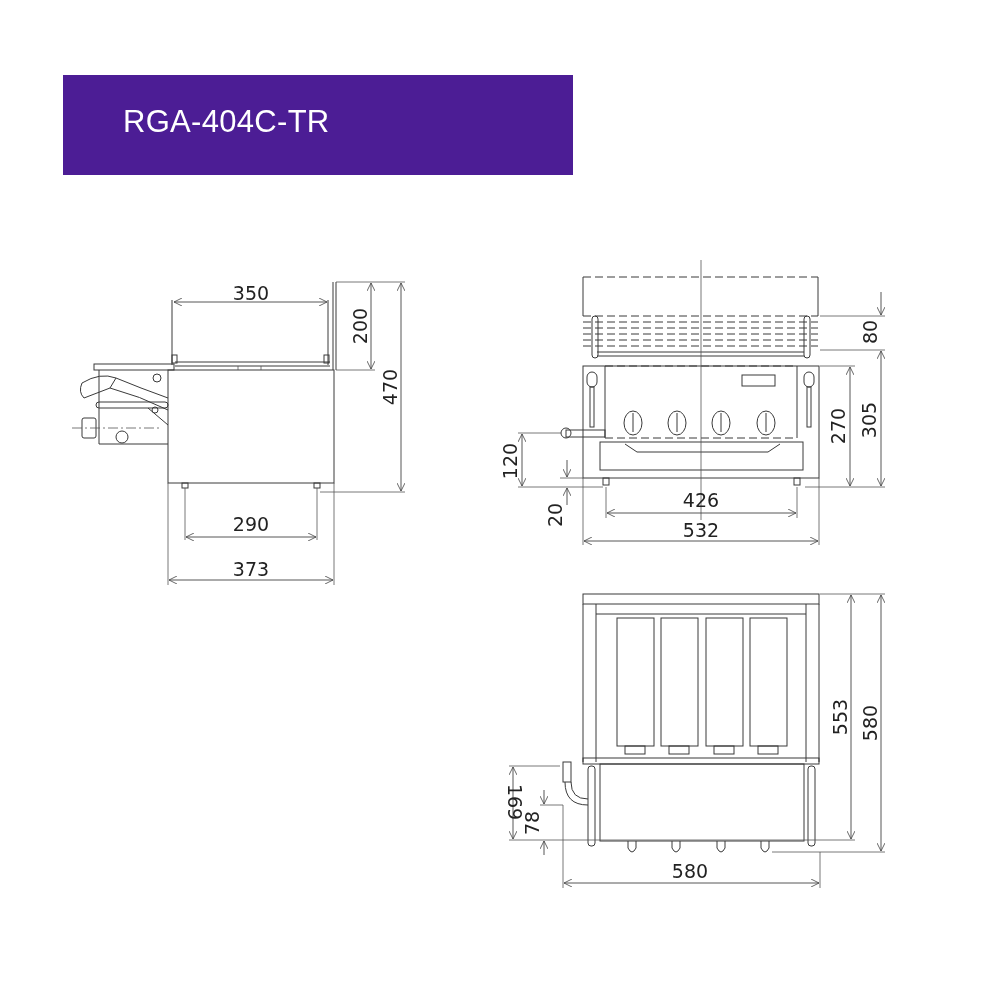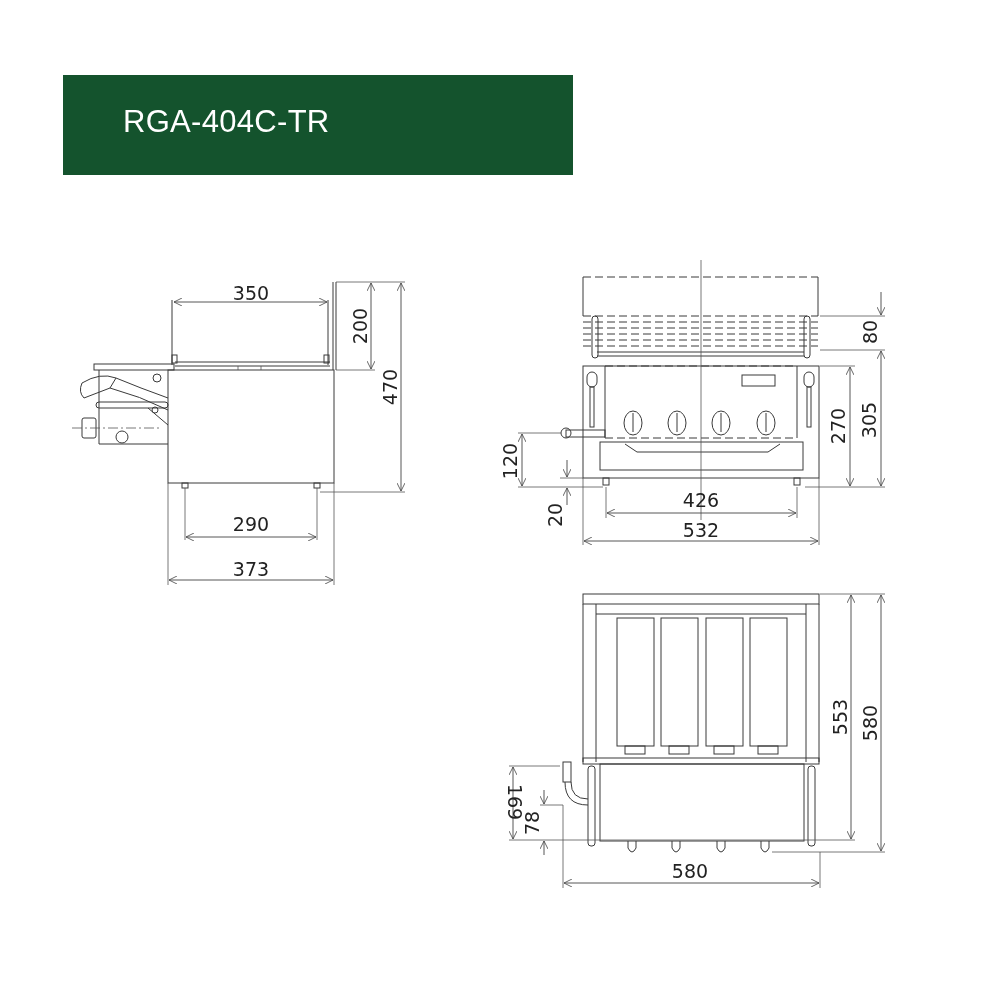--- a/index.html
+++ b/index.html
@@ -1,17 +1,17 @@
 <!DOCTYPE html>
 <html><head>
 <meta charset="utf-8">
 <style>
   html, body { margin: 0; padding: 0; background: #ffffff; }
   body { width: 1000px; height: 1000px; position: relative; overflow: hidden; font-family: "Liberation Sans", sans-serif; }
-  .title-bar { position: absolute; left: 63px; top: 75px; width: 510px; height: 100px; background: #14532d; }
+  .title-bar { position: absolute; left: 63px; top: 75px; width: 510px; height: 100px; background: #4c1d95; }
   .title-text { position: absolute; left: 60px; top: 29px; color: #ffffff; font-size: 31px; font-family: "Liberation Sans", sans-serif; letter-spacing: 0.3px; }
   svg.drawing { position: absolute; left: 0; top: 0; }
   .ln { stroke: #3a3a3a; stroke-width: 1; fill: none; }
   .lt { stroke: #555; stroke-width: 0.8; fill: none; }
   .dash { stroke: #3a3a3a; stroke-width: 1; fill: none; stroke-dasharray: 8 4; }
   .dim { stroke: #444; stroke-width: 0.9; fill: none; }
   .dimtxt { font-family: "DejaVu Sans", sans-serif; font-size: 19px; fill: #222; }
 </style>
 </head>
 <body>

